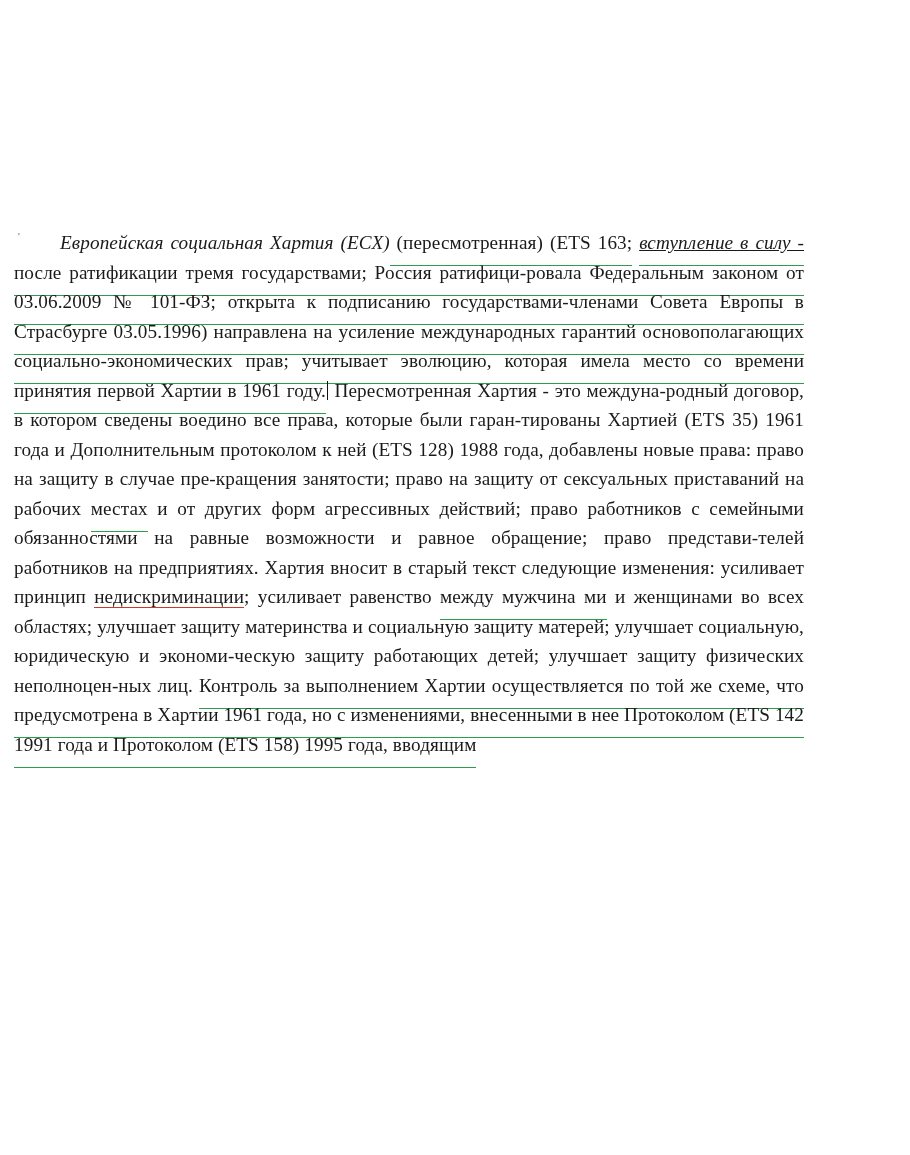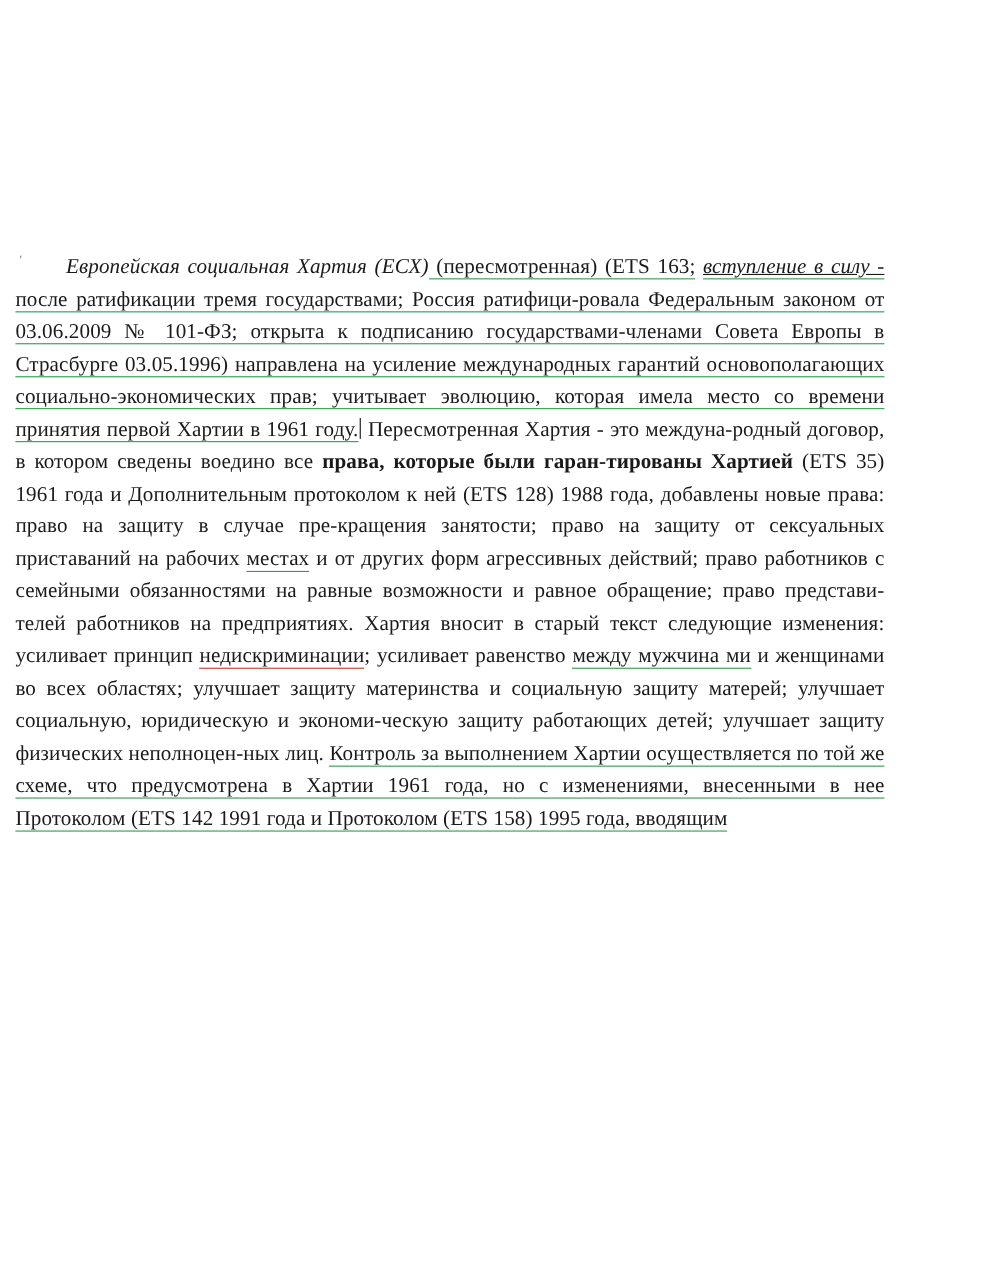--- a/index.html
+++ b/index.html
@@ -40,26 +40,26 @@
   }
   .ital-bold {
     font-style: italic;
     font-weight: normal;
   }
   .ital {
     font-style: italic;
     text-decoration: underline;
   }
   .bold {
-    font-weight: bold;
+    font-weight: normal;
   }
   
   .u-green {
     border-bottom: 1.3px solid #2f9b4e;
-    padding-bottom: 0px;
+    padding-bottom: 12px;
   }
   .u-red {
     border-bottom: 1.3px solid #c23b2b;
     padding-bottom: 0px;
   }
   .tiny-mark {
     position: absolute;
     left: 18px;
     top: 232px;
     font-size: 10px;

